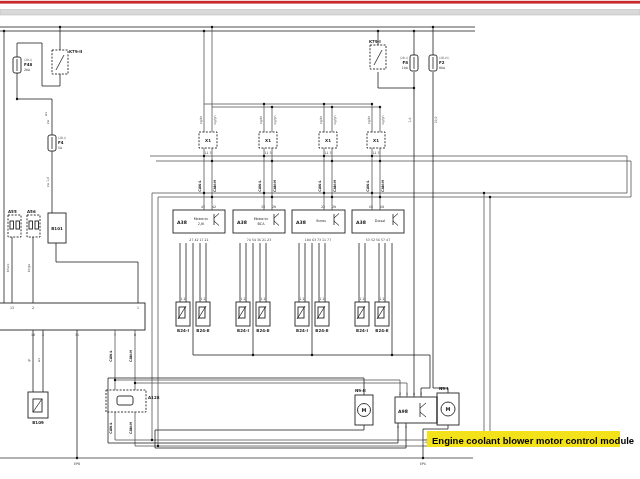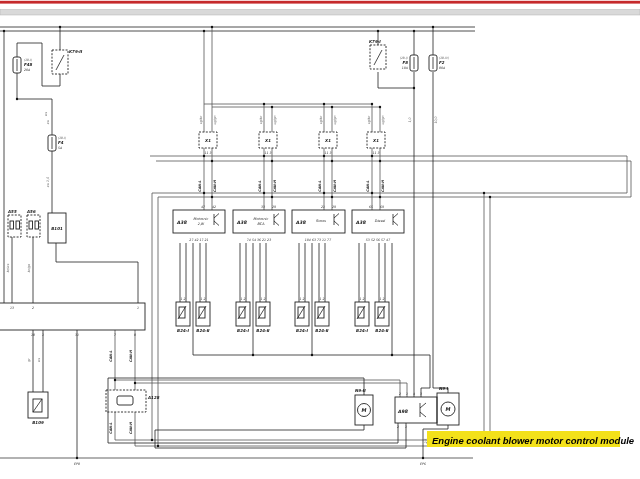--- a/index.html
+++ b/index.html
@@ -1,16 +1,16 @@
 <!DOCTYPE html>
 <html><head>
 <meta charset="utf-8">
 <style>
   html,body{margin:0;padding:0;background:#fff;}
-  .stage{position:relative;width:640px;height:479px;background:#fff;overflow:hidden;font-style:italic;}
+  .stage{position:relative;width:640px;height:479px;background:#fff;overflow:hidden;}
   svg{display:block;font-family:"DejaVu Sans",sans-serif;}
   text{fill:#1a1a1a;}
   .mid{text-anchor:middle;}
   .end{text-anchor:end;}
   .tt{font-size:3.2px;fill:#333;}
   .tw{font-size:3.2px;fill:#555;}
   .tc{font-size:3.4px;font-weight:bold;fill:#222;}
   .tref{font-size:3px;fill:#666;}
   .tamp{font-size:3.2px;fill:#333;}
   .tid{font-size:4px;font-weight:bold;}

